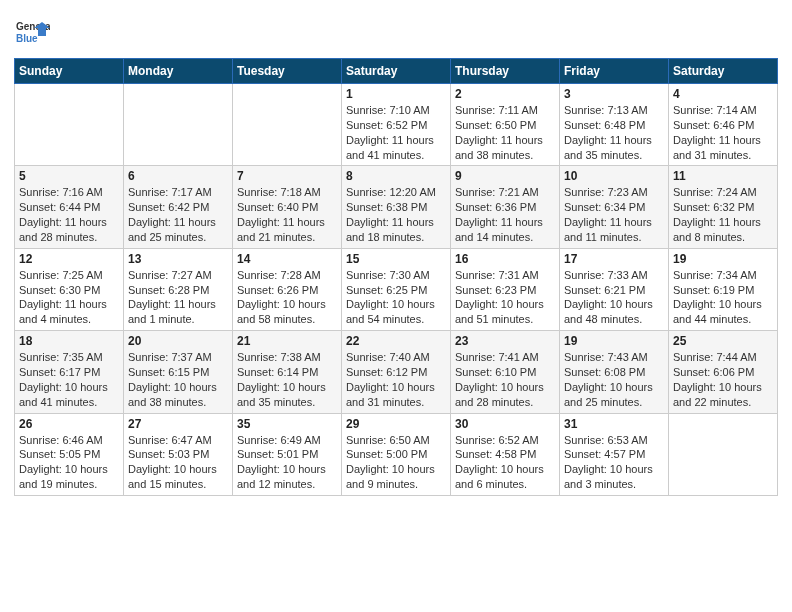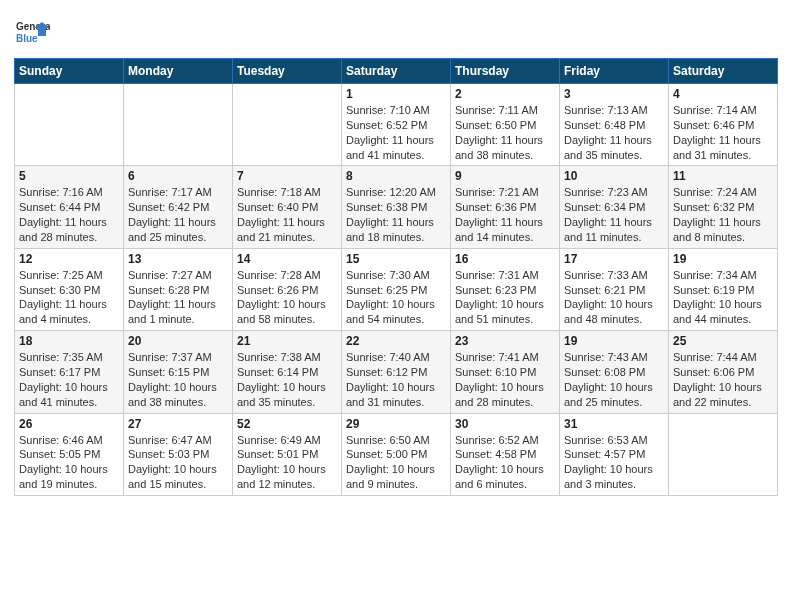--- a/index.html
+++ b/index.html
@@ -301,21 +301,21 @@
 Sunset: 5:05 PM
 Daylight: 10 hours and 19 minutes.</div>
           </td>
           <td>
             <span class="day-num">27</span>
             <div class="cell-info">Sunrise: 6:47 AM
 Sunset: 5:03 PM
 Daylight: 10 hours and 15 minutes.</div>
           </td>
           <td>
-            <span class="day-num">52</span>
+            <span class="day-num">35</span>
             <div class="cell-info">Sunrise: 6:49 AM
 Sunset: 5:01 PM
 Daylight: 10 hours and 12 minutes.</div>
           </td>
           <td>
             <span class="day-num">29</span>
             <div class="cell-info">Sunrise: 6:50 AM
 Sunset: 5:00 PM
 Daylight: 10 hours and 9 minutes.</div>
           </td>

